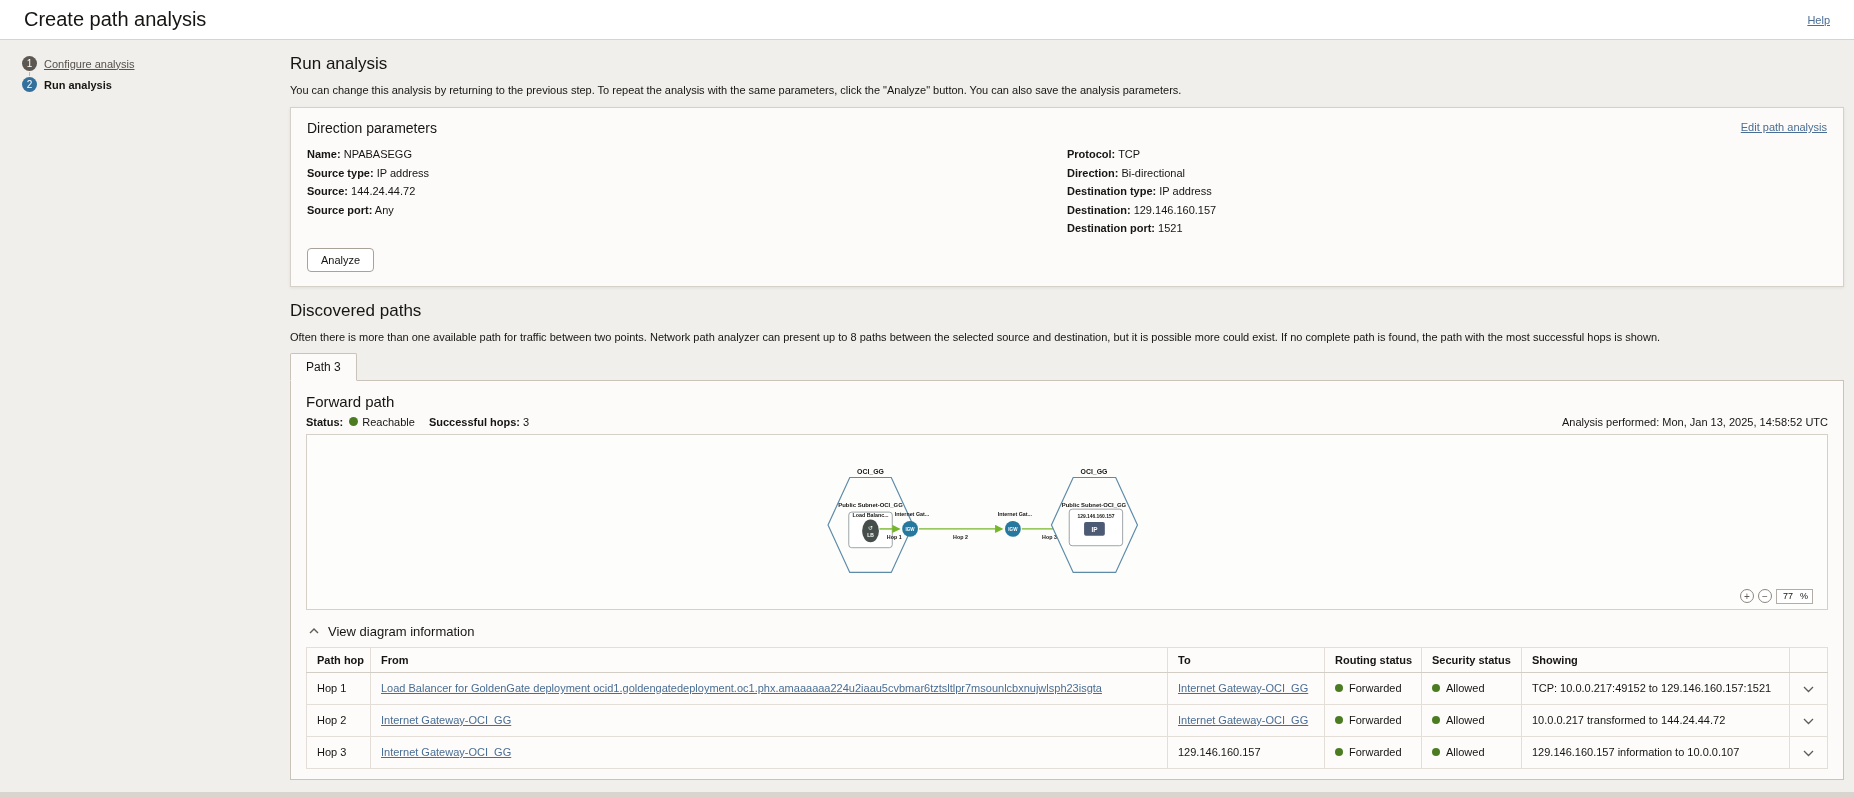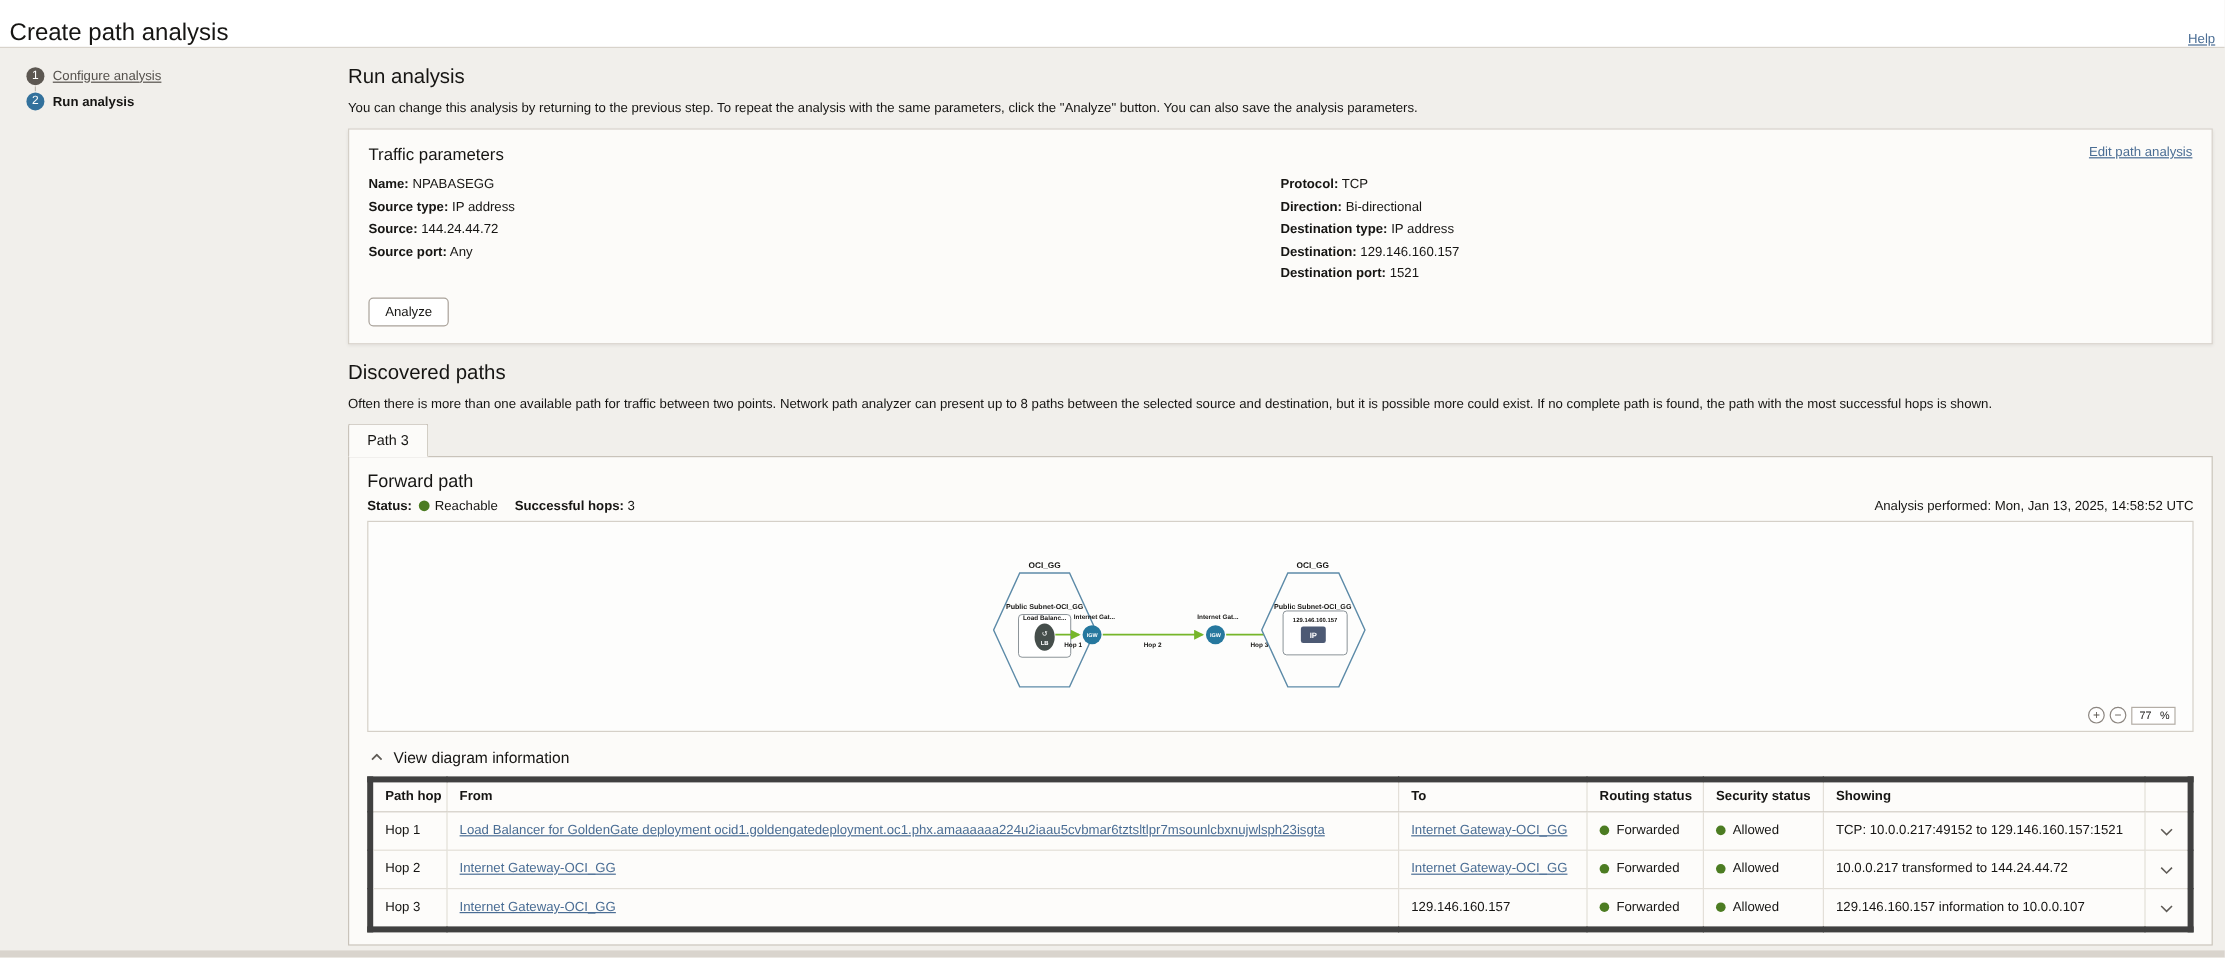--- a/index.html
+++ b/index.html
@@ -7,21 +7,21 @@
   body {
     width:1854px; height:798px; overflow:hidden; position:relative;
     font-family:"Liberation Sans", sans-serif; font-size:11px; color:#161513;
     background:#f1efeb;
   }
   a { color:#4a6d94; text-decoration:underline; cursor:pointer; }
 
   
   .top-header {
     height:40px; background:#ffffff; border-bottom:1px solid #d8d3cb;
-    display:flex; align-items:flex-end; padding:0 8px;
+    display:flex; align-items:center; padding:0 24px;
   }
   .page-title { font-size:20px; font-weight:400; margin:0; color:#161513; }
   .help-link { margin-left:auto; font-size:11px; }
 
   
   .layout { display:flex; align-items:flex-start; }
   .stepper { width:266px; padding:16px 0 0 22px; flex:none; }
   .step { display:flex; align-items:center; gap:7px; }
   .step-circle {
     width:15px; height:15px; border-radius:50%; color:#fff; font-size:10px;
@@ -80,21 +80,21 @@
   }
   .zoom-input-box input {
     width:14px; border:none; outline:none; font-size:9px; font-family:"Liberation Sans",sans-serif;
     text-align:center; padding:0; background:transparent; color:#161513;
   }
   .zoom-unit { font-size:9px; color:#161513; }
 
   
   .collapse-row { display:flex; align-items:center; gap:9px; margin:14px 0 8px; padding-left:3px; cursor:pointer; }
   .collapse-label { font-size:13px; }
-  table.hops { width:100%; border-collapse:collapse; background:#fdfcfa; border:5px solid #404040; table-layout:fixed; }
+  table.hops { width:100%; border-collapse:collapse; background:#fdfcfa; border:1px solid #404040; table-layout:fixed; }
   table.hops th, table.hops td {
     border:1px solid #e3dfd8; padding:6px 10px; text-align:left; font-size:11px; vertical-align:middle;
   }
   table.hops th { font-weight:bold; border-bottom:1px solid #d2cdc5; background:#fdfcfa; }
   td.nowrap, th { white-space:nowrap; overflow:hidden; }
   .status-cell { display:flex; align-items:center; }
   .status-cell .tdot { width:8px; height:8px; border-radius:50%; background:#4c7c22; margin-right:6px; flex:none; }
   .chev-btn { background:none; border:none; cursor:pointer; padding:2px; display:block; margin:0 auto; }
   tr.footer-row td { border:none; border-top:1px solid #d8d3cc; text-align:right; padding:6px 12px; }
 
@@ -121,21 +121,21 @@
       <span class="step-label-current">Run analysis</span>
     </div>
   </nav>
 
   <main class="main">
 
     <h2 class="section-title">Run analysis</h2>
     <p class="desc">You can change this analysis by returning to the previous step. To repeat the analysis with the same parameters, click the "Analyze" button. You can also save the analysis parameters.</p>
 
     <section class="card">
-      <h3 class="card-title">Traffic parameters</h3>
+      <h3 class="card-title">Direction parameters</h3>
       <a class="edit-link">Edit path analysis</a>
       <div class="param-cols">
         <div class="param-col">
           <div class="param-row"><b>Name:</b> <span>NPABASEGG</span></div>
           <div class="param-row"><b>Source type:</b> <span>IP address</span></div>
           <div class="param-row"><b>Source:</b> <span>144.24.44.72</span></div>
           <div class="param-row"><b>Source port:</b> <span>Any</span></div>
         </div>
         <div class="param-col">
           <div class="param-row"><b>Protocol:</b> <span>TCP</span></div>

